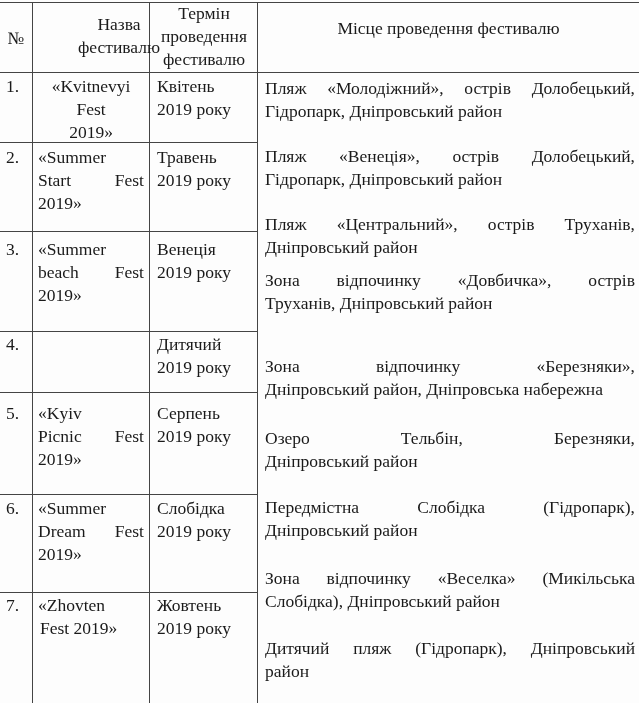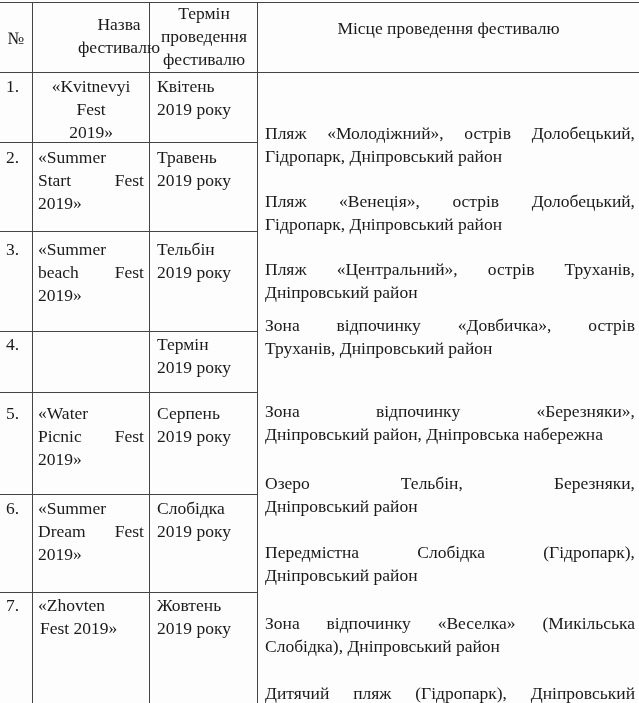--- a/index.html
+++ b/index.html
@@ -5,21 +5,21 @@
   html, body { margin:0; padding:0; background:#ffffff; }
   body { width:639px; height:703px; overflow:hidden; position:relative;
          font-family:"Liberation Serif", "DejaVu Serif", serif; color:#1a1a1a; }
   .page { position:absolute; left:0; top:0; width:639px; height:703px; background:#fdfdfd; }
   .vline { position:absolute; top:2px; bottom:0; width:1px; background:#444; }
   .hline { position:absolute; height:1px; background:#444; }
   .cell { position:absolute; font-size:17.5px; line-height:23px; }
   .hdr { text-align:center; }
   .loc { position:absolute; left:265px; width:370px; font-size:17.5px; line-height:23px;
          text-align:justify; }
-  .loc .l1 { display:block; text-align:justify; text-align-last:justify;margin-top:45px; }
+  .loc .l1 { display:block; text-align:justify; text-align-last:justify; }
   .loc .l2 { display:block; }
 </style>
 </head>
 <body>
 
 <div class="page">
 
   <div class="hline" style="left:0;right:0;top:2px;"></div>
   <div class="vline" style="left:32px;"></div>
   <div class="vline" style="left:149px;"></div>
@@ -65,35 +65,35 @@
   <div class="cell" style="left:6px;top:238px;">3.</div>
   <div class="cell" style="left:38px;width:106px;top:238px;">
     <div>«Summer</div>
     <div style="display:flex;justify-content:space-between;">
         <span>beach</span>
         <span>Fest</span>
       </div>
     <div>2019»</div>
   </div>
   <div class="cell" style="left:157px;top:238px;">
-    <div>Тельбін</div>
+    <div>Венеція</div>
     <div>2019 року</div>
   </div>
 
   <div class="cell" style="left:6px;top:333px;">4.</div>
   <div class="cell" style="left:38px;width:106px;top:333px;">
   </div>
   <div class="cell" style="left:157px;top:333px;">
-    <div>Термін</div>
+    <div>Дитячий</div>
     <div>2019 року</div>
   </div>
 
   <div class="cell" style="left:6px;top:402px;">5.</div>
   <div class="cell" style="left:38px;width:106px;top:402px;">
-    <div>«Water</div>
+    <div>«Kyiv</div>
     <div style="display:flex;justify-content:space-between;">
         <span>Picnic</span>
         <span>Fest</span>
       </div>
     <div>2019»</div>
   </div>
   <div class="cell" style="left:157px;top:402px;">
     <div>Серпень</div>
     <div>2019 року</div>
   </div>

